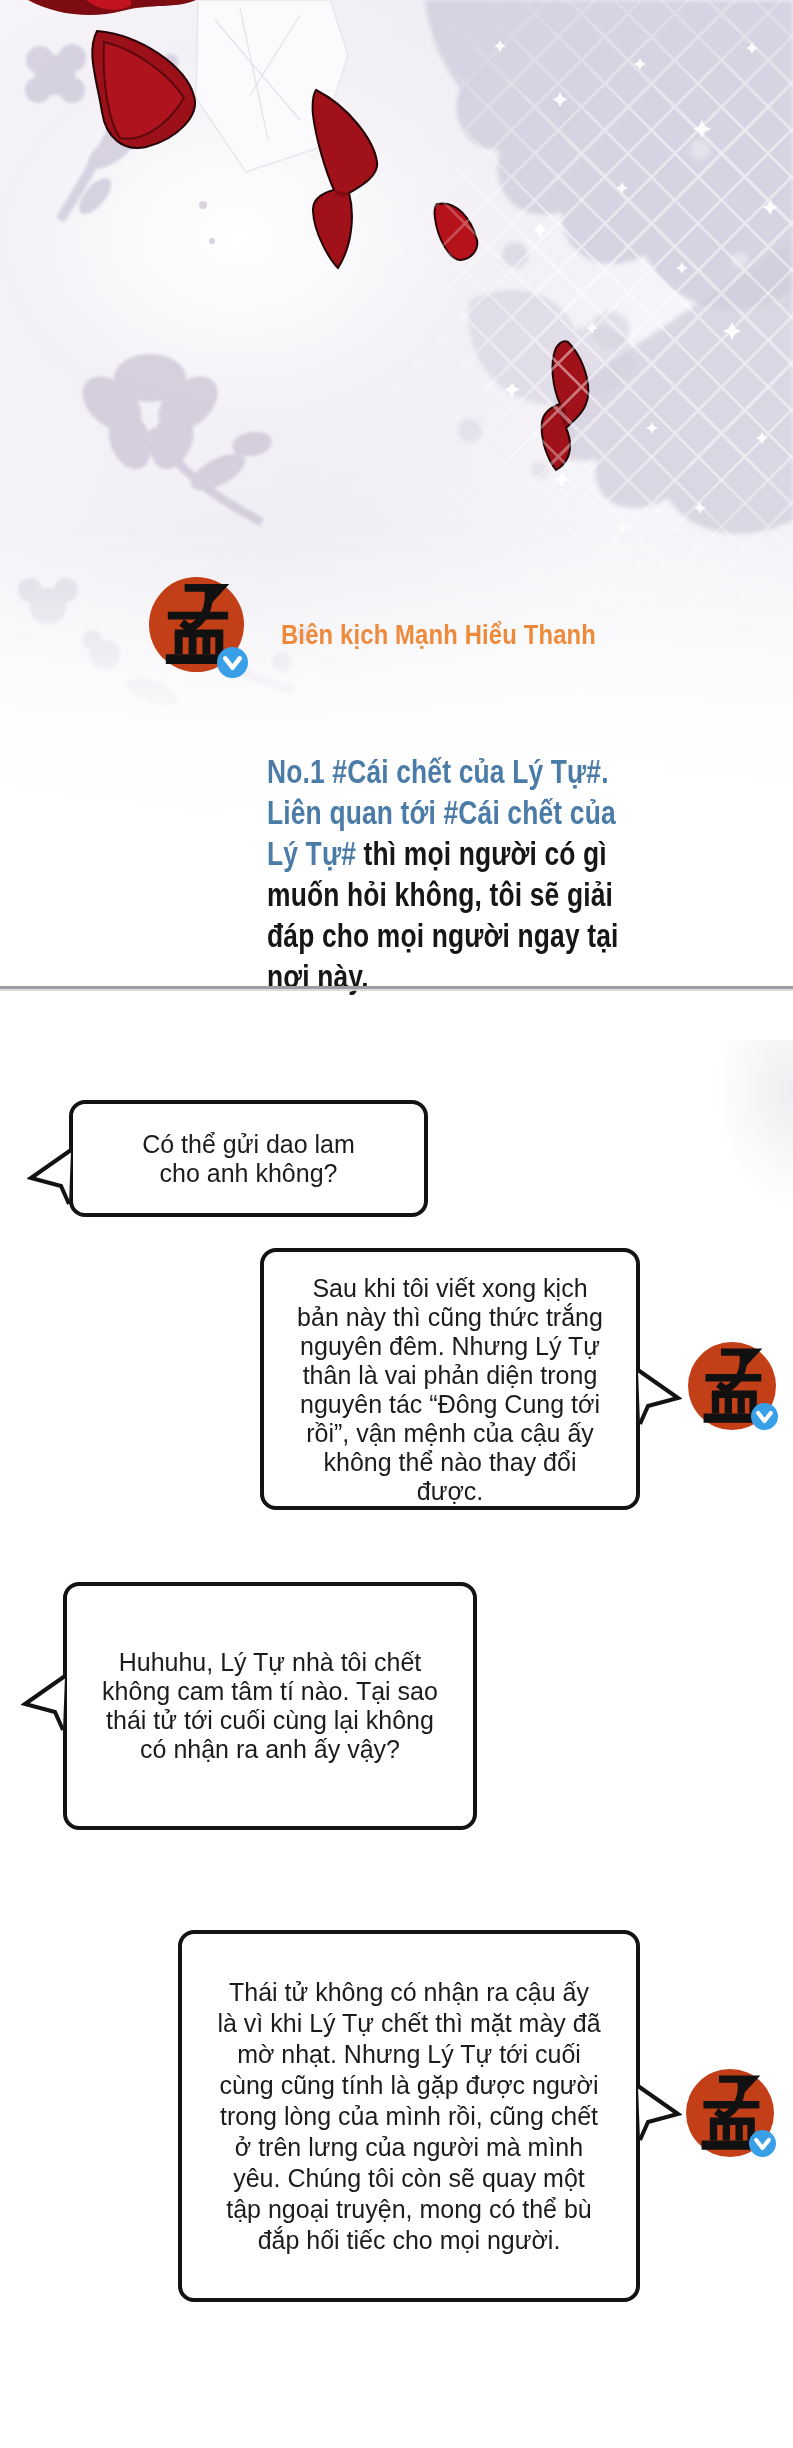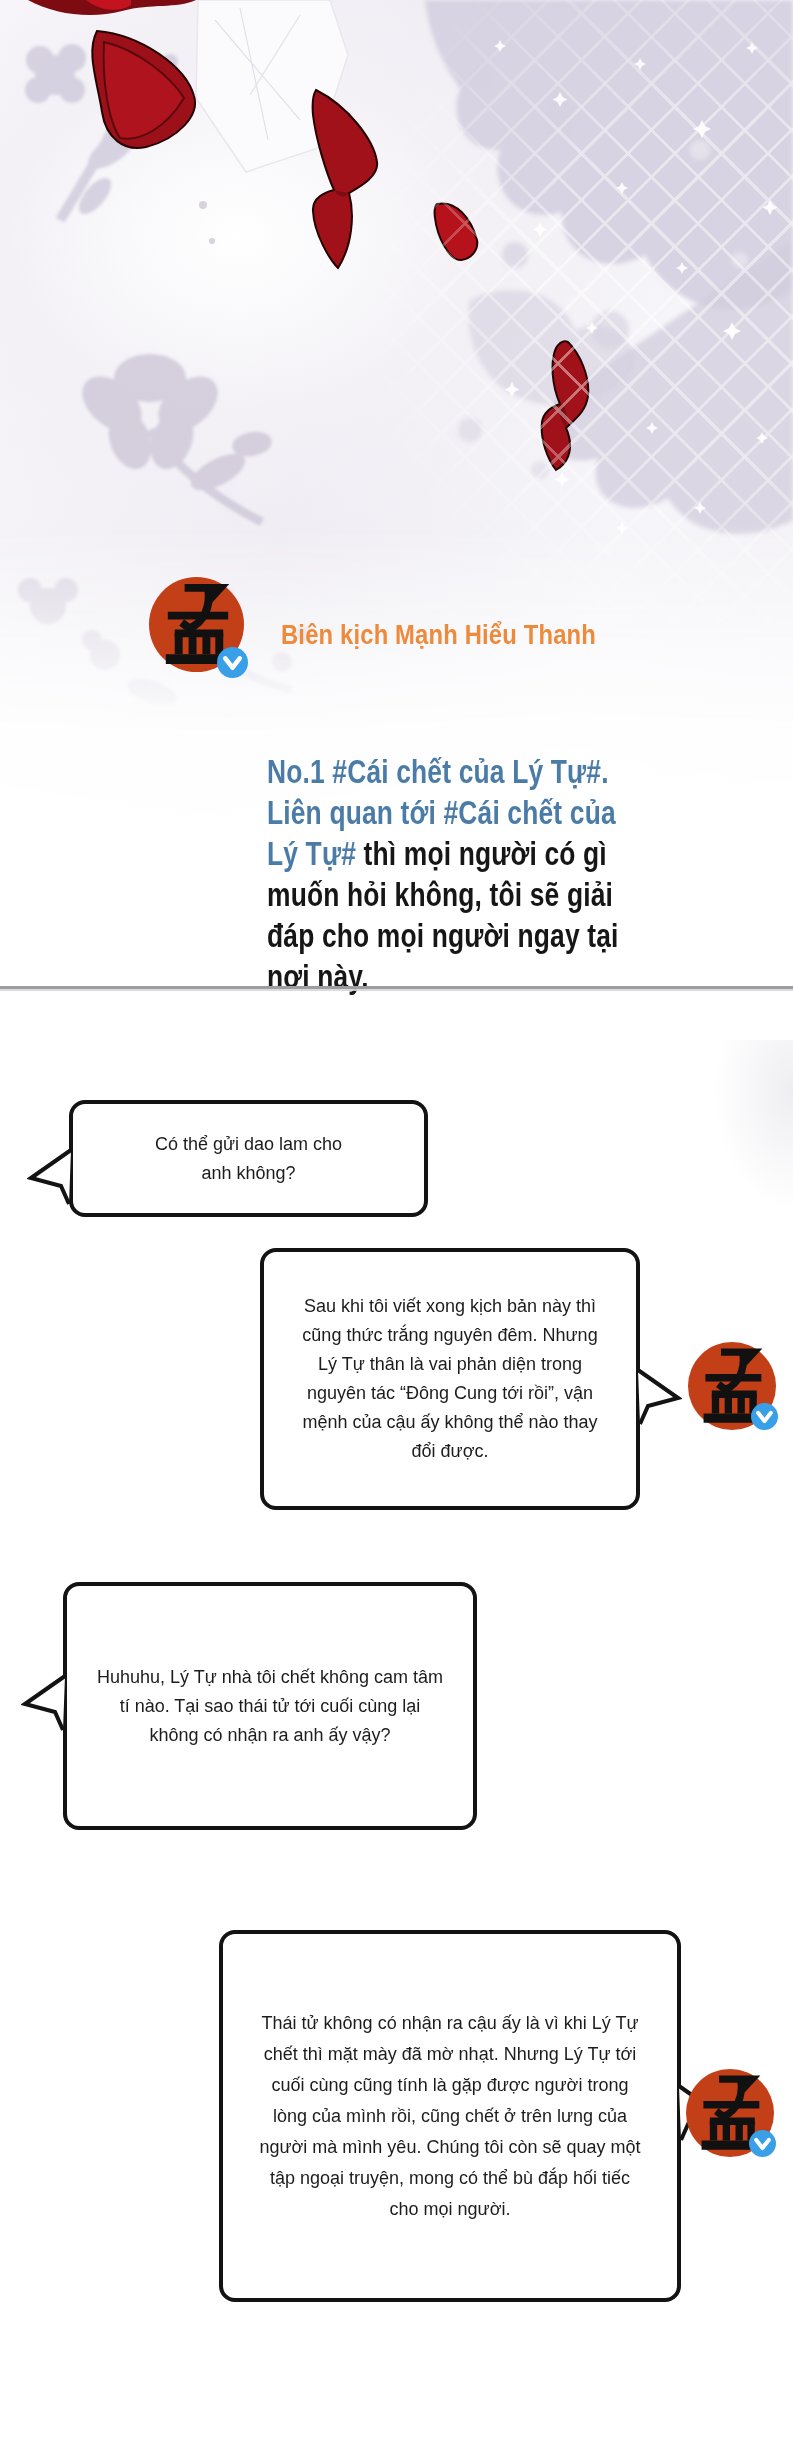--- a/index.html
+++ b/index.html
@@ -55,28 +55,28 @@
 
   .divider{
     position:absolute;left:0;top:986px;width:793px;height:3px;
     background:#9d9ca1;box-shadow:0 2px 0 rgba(215,215,218,.9);
   }
 
   
   .bubble{
     position:absolute;background:#ffffff;border:4px solid #131313;border-radius:16px;
     display:flex;align-items:center;justify-content:center;text-align:center;
-    color:#1c1c1c;font-size:18px;line-height:29px;box-sizing:border-box;
+    color:#1c1c1c;font-size:25px;line-height:29px;box-sizing:border-box;
   }
   .msg{display:inline-block;}
   #b1{left:69px;top:1100px;width:359px;height:117px;padding:0 30px;}
   #b1 .msg{max-width:220px;}
-  #b2{left:260px;top:1248px;width:380px;height:262px;padding:0 28px;}
+  #b2{left:260px;top:1248px;width:380px;height:262px;padding:0 28px;align-items:flex-end;}
   #b3{left:63px;top:1582px;width:414px;height:248px;padding:0 30px;}
-  #b4{left:178px;top:1930px;width:462px;height:372px;padding:0 34px;line-height:31px;margin-left:41px;}
+  #b4{left:178px;top:1930px;width:462px;height:372px;padding:0 34px;line-height:31px;}
   .tail{position:absolute;width:50px;height:58px;}
   .tail-left{left:-46px;}
   .tail-right{right:-46px;}
   #b1 .tail{top:44px;}
   #b2 .tail{top:116px;}
   #b3 .tail{top:88px;}
   #b4 .tail{top:150px;}
 
   .chat-avatar{width:88px;height:88px;}
   #a2{left:688px;top:1342px;}

